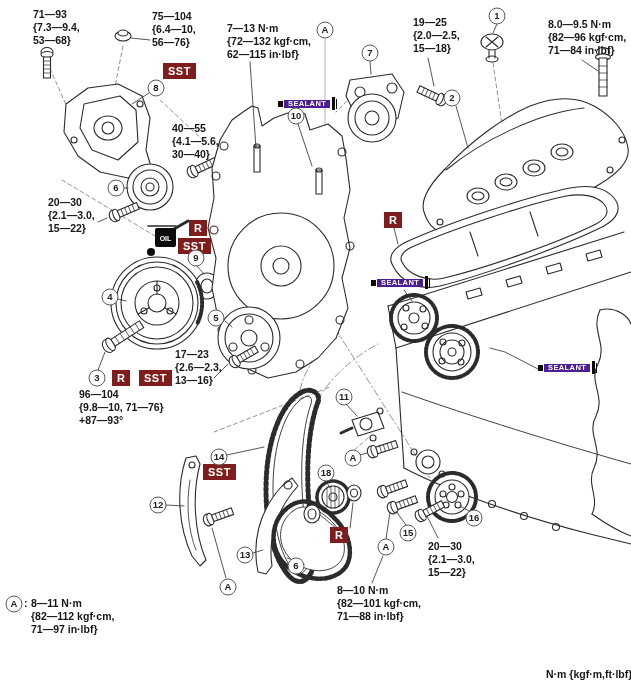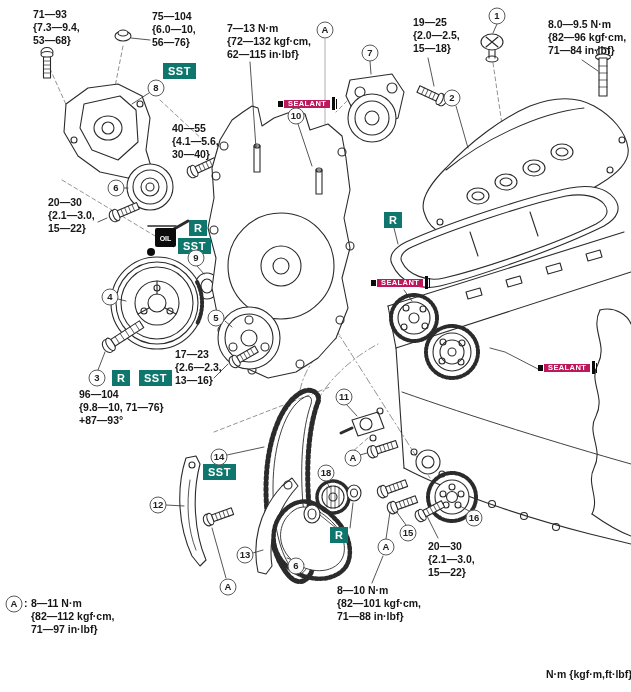--- a/index.html
+++ b/index.html
@@ -6,25 +6,25 @@
   #stage{position:relative;width:631px;height:692px;background:#fff;overflow:hidden;
          font-family:"Liberation Sans",sans-serif;}
   #art{position:absolute;left:0;top:0;}
   .spec{position:absolute;font:bold 10.5px/13px "Liberation Sans",sans-serif;color:#161616;
         white-space:nowrap;}
   .spec span{display:block;}
   .callout{position:absolute;width:17px;height:17px;box-sizing:border-box;border:1.3px solid #5a5a5a;
            border-radius:50%;background:rgba(255,255,255,.97);text-align:center;
            font:bold 9.5px/14px "Liberation Sans",sans-serif;color:#222;
            transform:translate(-50%,-50%);}
-  .badge{position:absolute;background:#0f766e;color:#fff;padding:2px 5px;
+  .badge{position:absolute;background:#7f1d1d;color:#fff;padding:2px 5px;
          font:bold 11px/12px "Liberation Sans",sans-serif;letter-spacing:.5px;}
   .sealant{position:absolute;display:flex;align-items:center;}
   .sealant .tip{width:5px;height:6px;background:#0b0b0b;margin-right:1px;}
-  .sealant .body{background:#be185d;color:#fff;font:bold 7.5px/8px "Liberation Sans",sans-serif;
+  .sealant .body{background:#4c1d95;color:#fff;font:bold 7.5px/8px "Liberation Sans",sans-serif;
                  padding:0 4px;letter-spacing:.4px;}
   .sealant .cap{width:3px;height:13px;background:#0b0b0b;margin-left:1.5px;}
   .sealant .cap2{width:1.5px;height:10px;background:#0b0b0b;margin-left:1px;}
   .units{font-weight:bold;margin-top:48px;}
   .code{position:absolute;font:15px/18px "Liberation Sans",sans-serif;color:#111;letter-spacing:.3px;}
   .colon{position:absolute;font:bold 10.5px/13px "Liberation Sans",sans-serif;color:#161616;}
 </style>
 </head>
 <body>
 
@@ -313,21 +313,21 @@
   </g>
 </svg>
 
 <div class="spec" style="left:33px;top:8px">
   <span>71—93</span>
   <span>{7.3—9.4,</span>
   <span>53—68}</span>
 </div>
 <div class="spec" style="left:152px;top:10px">
   <span>75—104</span>
-  <span>{6.0—10,</span>
+  <span>{6.4—10,</span>
   <span>56—76}</span>
 </div>
 <div class="spec" style="left:227px;top:22px">
   <span>7—13 N·m</span>
   <span>{72—132 kgf·cm,</span>
   <span>62—115 in·lbf}</span>
 </div>
 <div class="spec" style="left:413px;top:16px">
   <span>19—25</span>
   <span>{2.0—2.5,</span>

